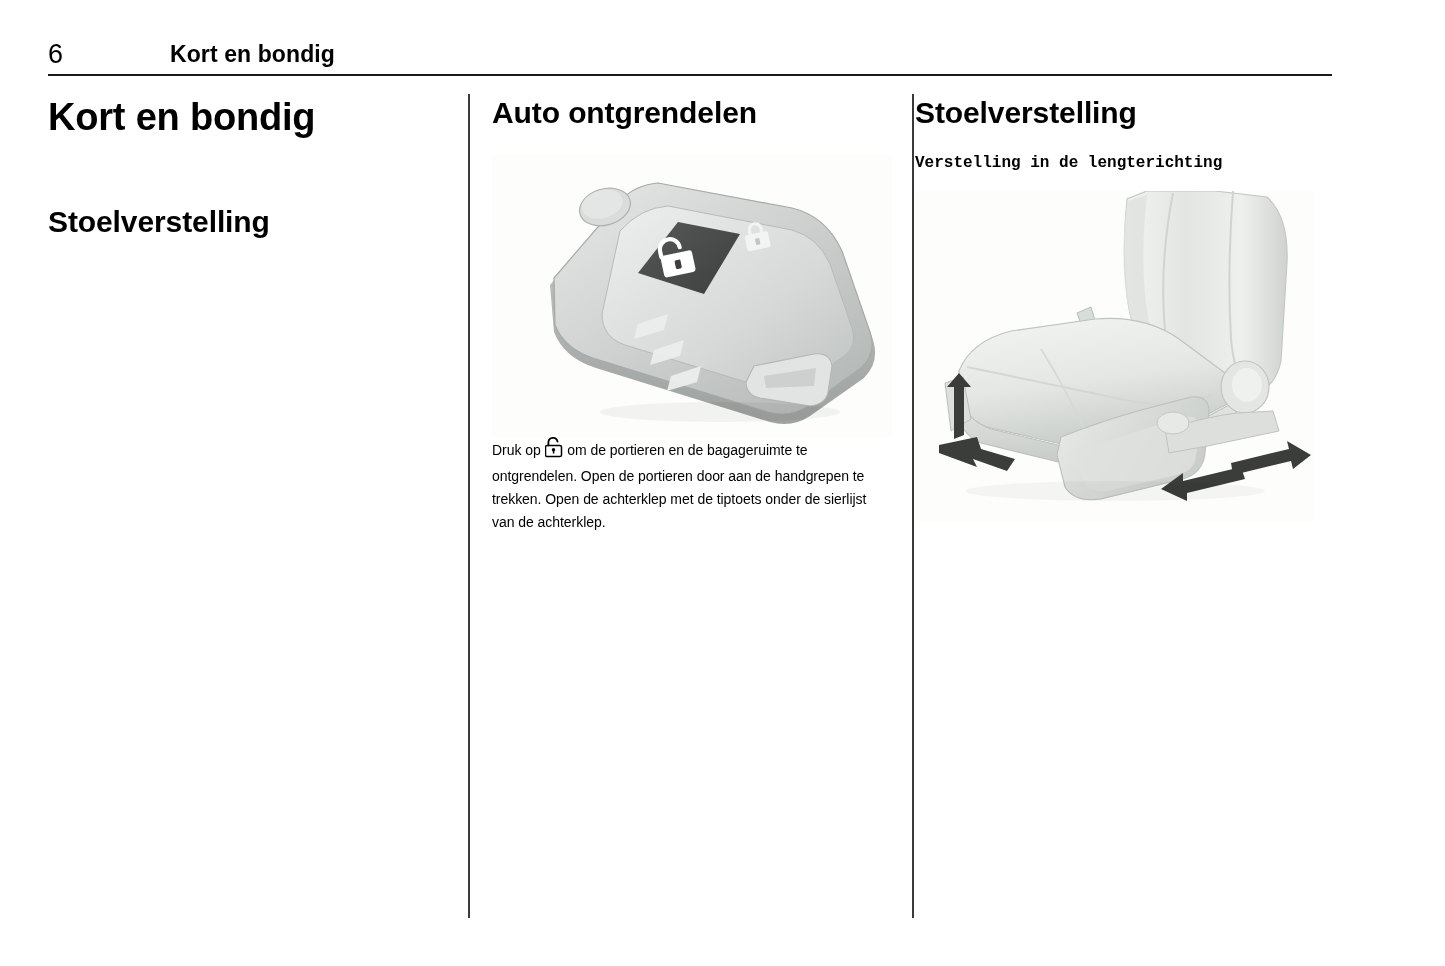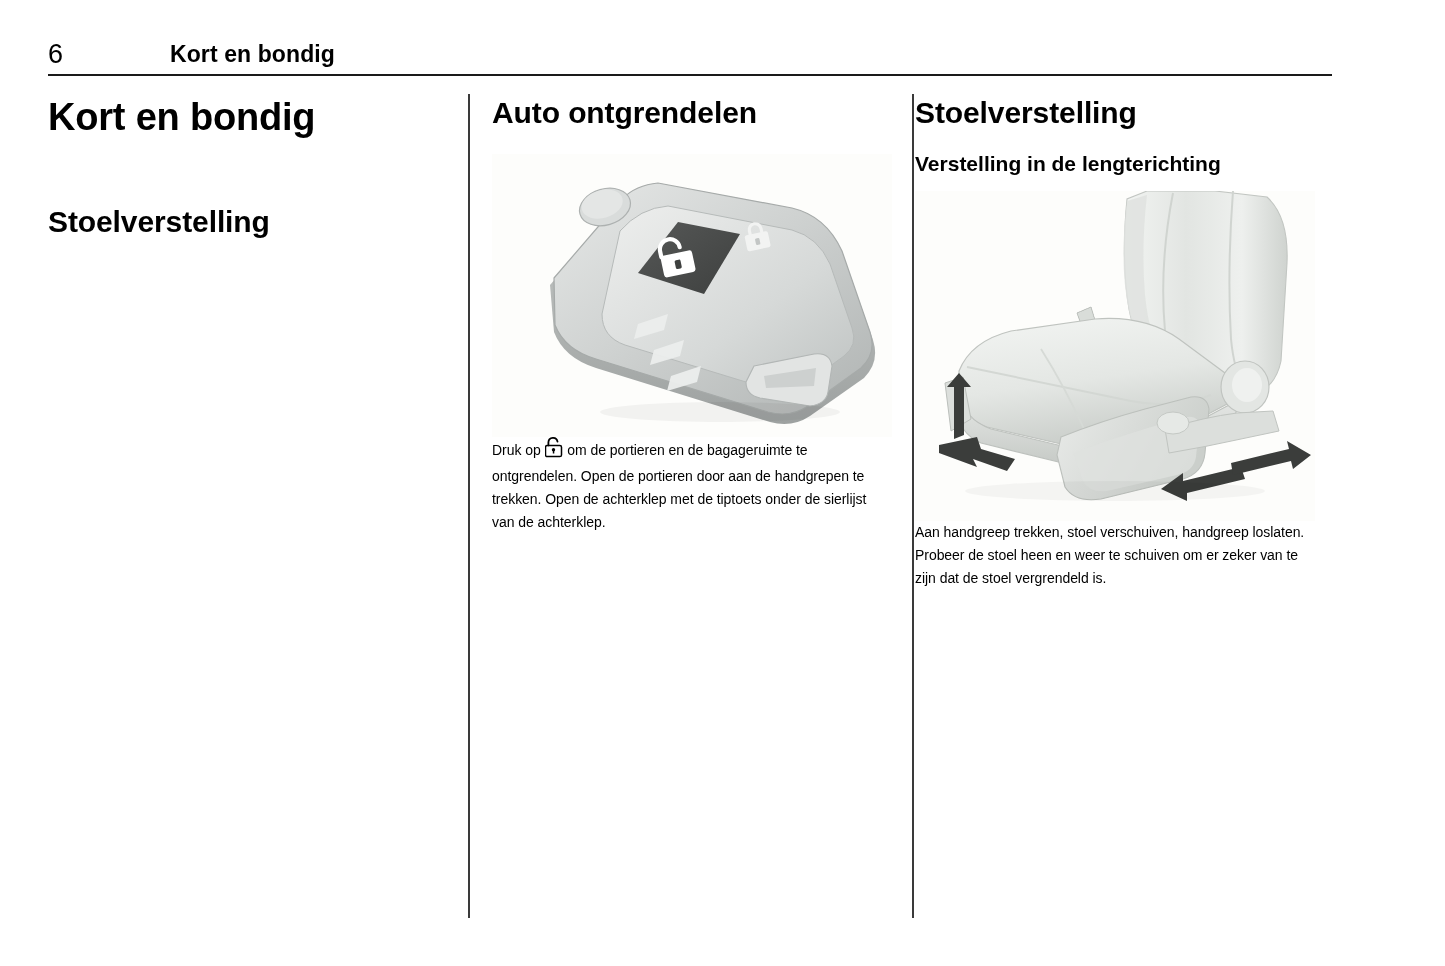--- a/index.html
+++ b/index.html
@@ -85,23 +85,24 @@
   }
   h2.section-title {
     margin: 0;
     font-size: 30px;
     font-weight: 700;
     line-height: 38px;
     letter-spacing: -0.1px;
   }
   h3.subsection-title {
     margin: 0;
-    font-size: 21px;
+    font-size: 16px;
     font-weight: 700;
     line-height: 27px;
+    font-family: Liberation Mono, monospace;
   }
   .spacer-basisinfo { height: 63px; }
   .spacer-sub { height: 18px; }
 
   p.body {
     margin: 0;
     font-size: 14px;
     line-height: 23px;
     letter-spacing: -0.05px;
   }
@@ -302,16 +303,15 @@
           <path d="M246 298 L268 282 L268 290 L326 276 L330 288 L272 302 L272 310 Z"></path>
         </g>
         <g fill="#3b3d3b">
           <path d="M396 264 L372 250 L374 258 L316 272 L318 284 L376 270 L378 278 Z"></path>
         </g>
 
         <ellipse cx="200" cy="300" rx="150" ry="10" fill="#000" opacity="0.035"></ellipse>
       </svg>
     </div>
 
-    <p class="body">Aan handgreep trekken, stoel verschuiven, handgreep loslaten. Probeer de stoel heen en weer te schuiven om er zeker van te zijn dat de stoel vergrendeld is.</p>
   </div>
 
 </div>
 
 </body></html>

